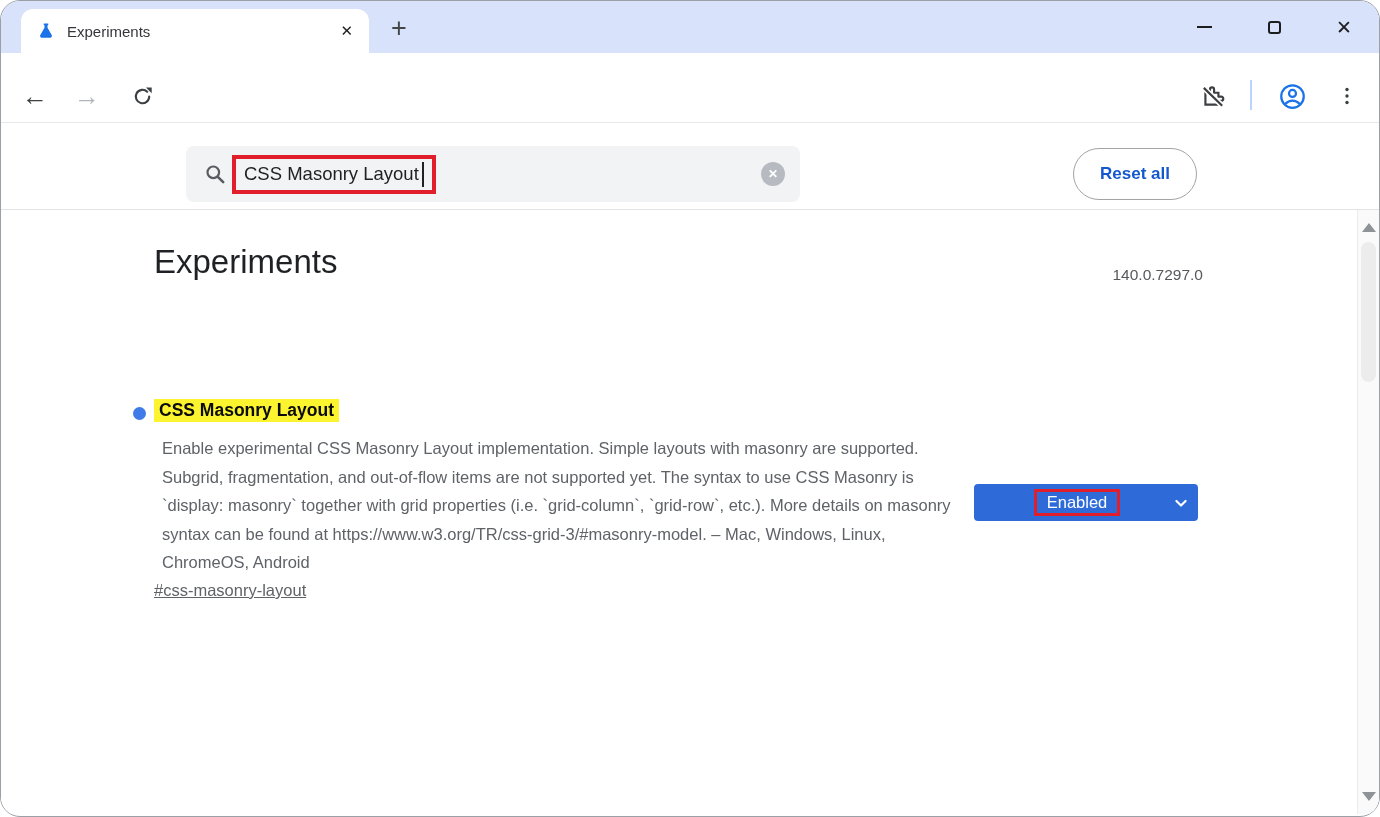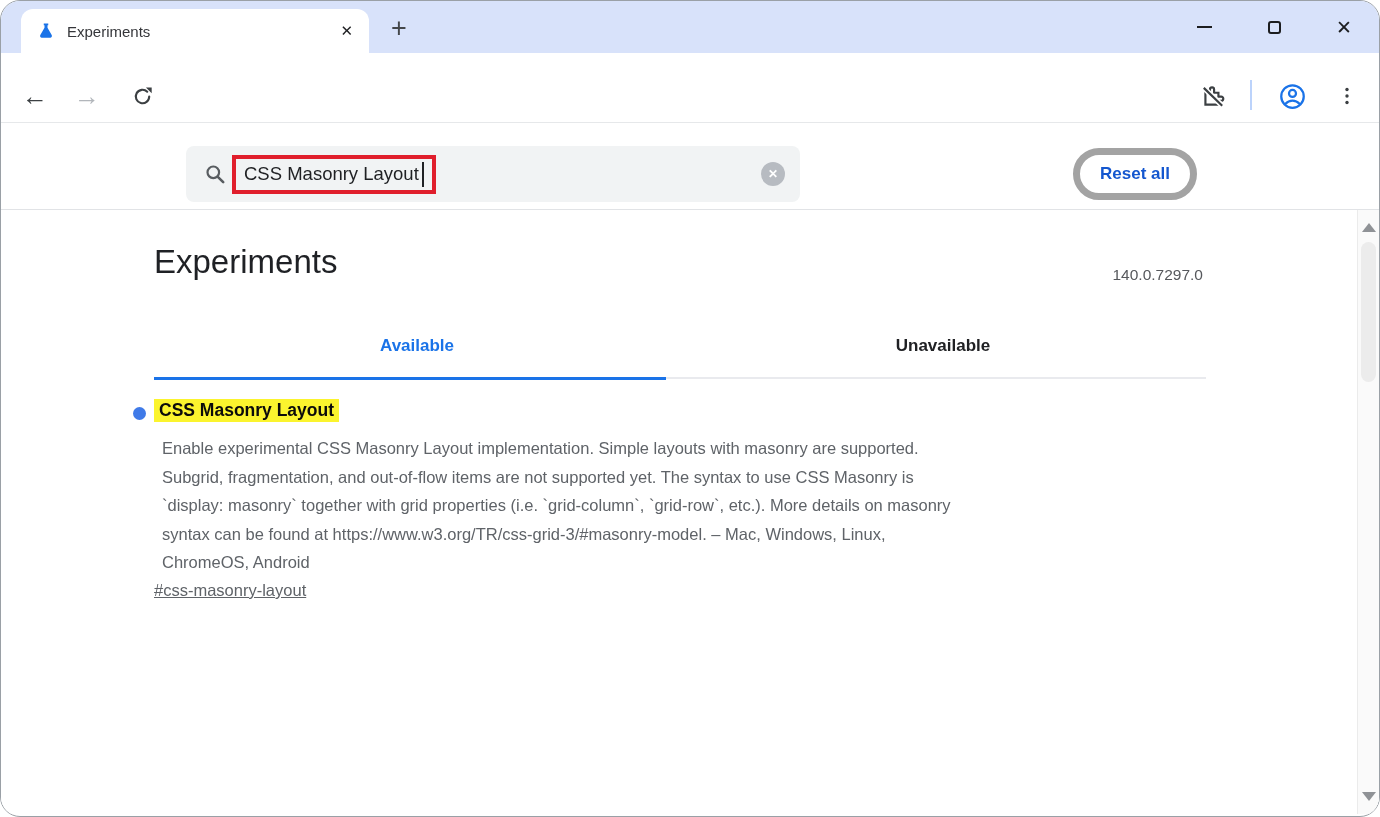--- a/index.html
+++ b/index.html
@@ -48,21 +48,21 @@
   .searchrow { height:87px; background:#fff; border-bottom:1px solid #e1e3e6; position:relative; }
   .searchbox { position:absolute; left:185px; top:23px; width:614px; height:56px; border-radius:8px;
                background:#f1f3f4; display:flex; align-items:center; }
   .mag { margin-left:17px; display:flex; }
   .query-box { margin-left:5px; padding:3px 8px; display:flex; align-items:center; }
   .query { font-size:18.5px; color:#1f2023; }
   .caret { width:2px; height:25px; background:#202124; margin-left:3px; }
   .clear { position:absolute; right:15px; top:16px; width:24px; height:24px; border-radius:50%;
            background:#b7bbc1; color:#fff; font-size:12px; font-weight:700;
            display:flex; align-items:center; justify-content:center; }
-  .reset { position:absolute; left:1072px; top:25px; width:124px; height:52px; border:7px solid #a3a3a3;
+  .reset { position:absolute; left:1072px; top:25px; width:124px; height:52px; border:1px solid #a3a3a3;
            border-radius:26px; background:#fff; color:#1457cf; font-size:17px; font-weight:600;
            display:flex; align-items:center; justify-content:center; }
 
   
   .content { position:relative; height:604px; background:#fff; }
   .heading { position:absolute; left:153px; top:33px; font-size:33px; color:#1f2125; font-weight:400; }
   .version { position:absolute; right:176px; top:56px; font-size:15.5px; color:#56585c; }
   .tabs { position:absolute; left:153px; top:112px; width:1052px; height:58px; display:flex; }
   .tabitem { width:50%; display:flex; align-items:center; justify-content:center; font-size:17px;
              font-weight:600; padding-bottom:10px; }
@@ -164,34 +164,36 @@
       </div>
       <div class="clear">✕</div>
     </div>
     <div class="reset">Reset all</div>
   </div>
 
   <div class="content">
     <div class="heading">Experiments</div>
     <div class="version">140.0.7297.0</div>
 
-    <div class="tabs">
-      <div class="tabitem available">Available</div>
-      <div class="tabitem unavailable">Unavailable</div>
-      <div class="blue-line"></div>
-      <div class="gray-line"></div>
-    </div>
 
     <div class="flag-dot"></div>
     <div class="flag-name-row">
       <span class="flag-name">CSS Masonry Layout</span>
     </div>
     <div class="flag-desc">Enable experimental CSS Masonry Layout implementation. Simple layouts with masonry are supported. Subgrid, fragmentation, and out-of-flow items are not supported yet. The syntax to use CSS Masonry is `display: masonry` together with grid properties (i.e. `grid-column`, `grid-row`, etc.). More details on masonry syntax can be found at https://www.w3.org/TR/css-grid-3/#masonry-model. – Mac, Windows, Linux, ChromeOS, Android</div>
     <a class="flag-link">#css-masonry-layout</a>
 
+    <div class="dropdown">
+      <span class="state-box">Enabled</span>
+      <span class="dd-chevron">
+        <svg viewBox="0 0 24 24" width="20" height="20">
+            <path d="M6.5 9.5l5.5 5.5 5.5-5.5" fill="none" stroke="#fff" stroke-width="2.6" stroke-linecap="round" stroke-linejoin="round"></path>
+          </svg>
+      </span>
+    </div>
 
     <div class="scrollbar">
       <div class="tri-up"></div>
       <div class="thumb"></div>
       <div class="tri-down"></div>
     </div>
   </div>
 
 </div>
 

